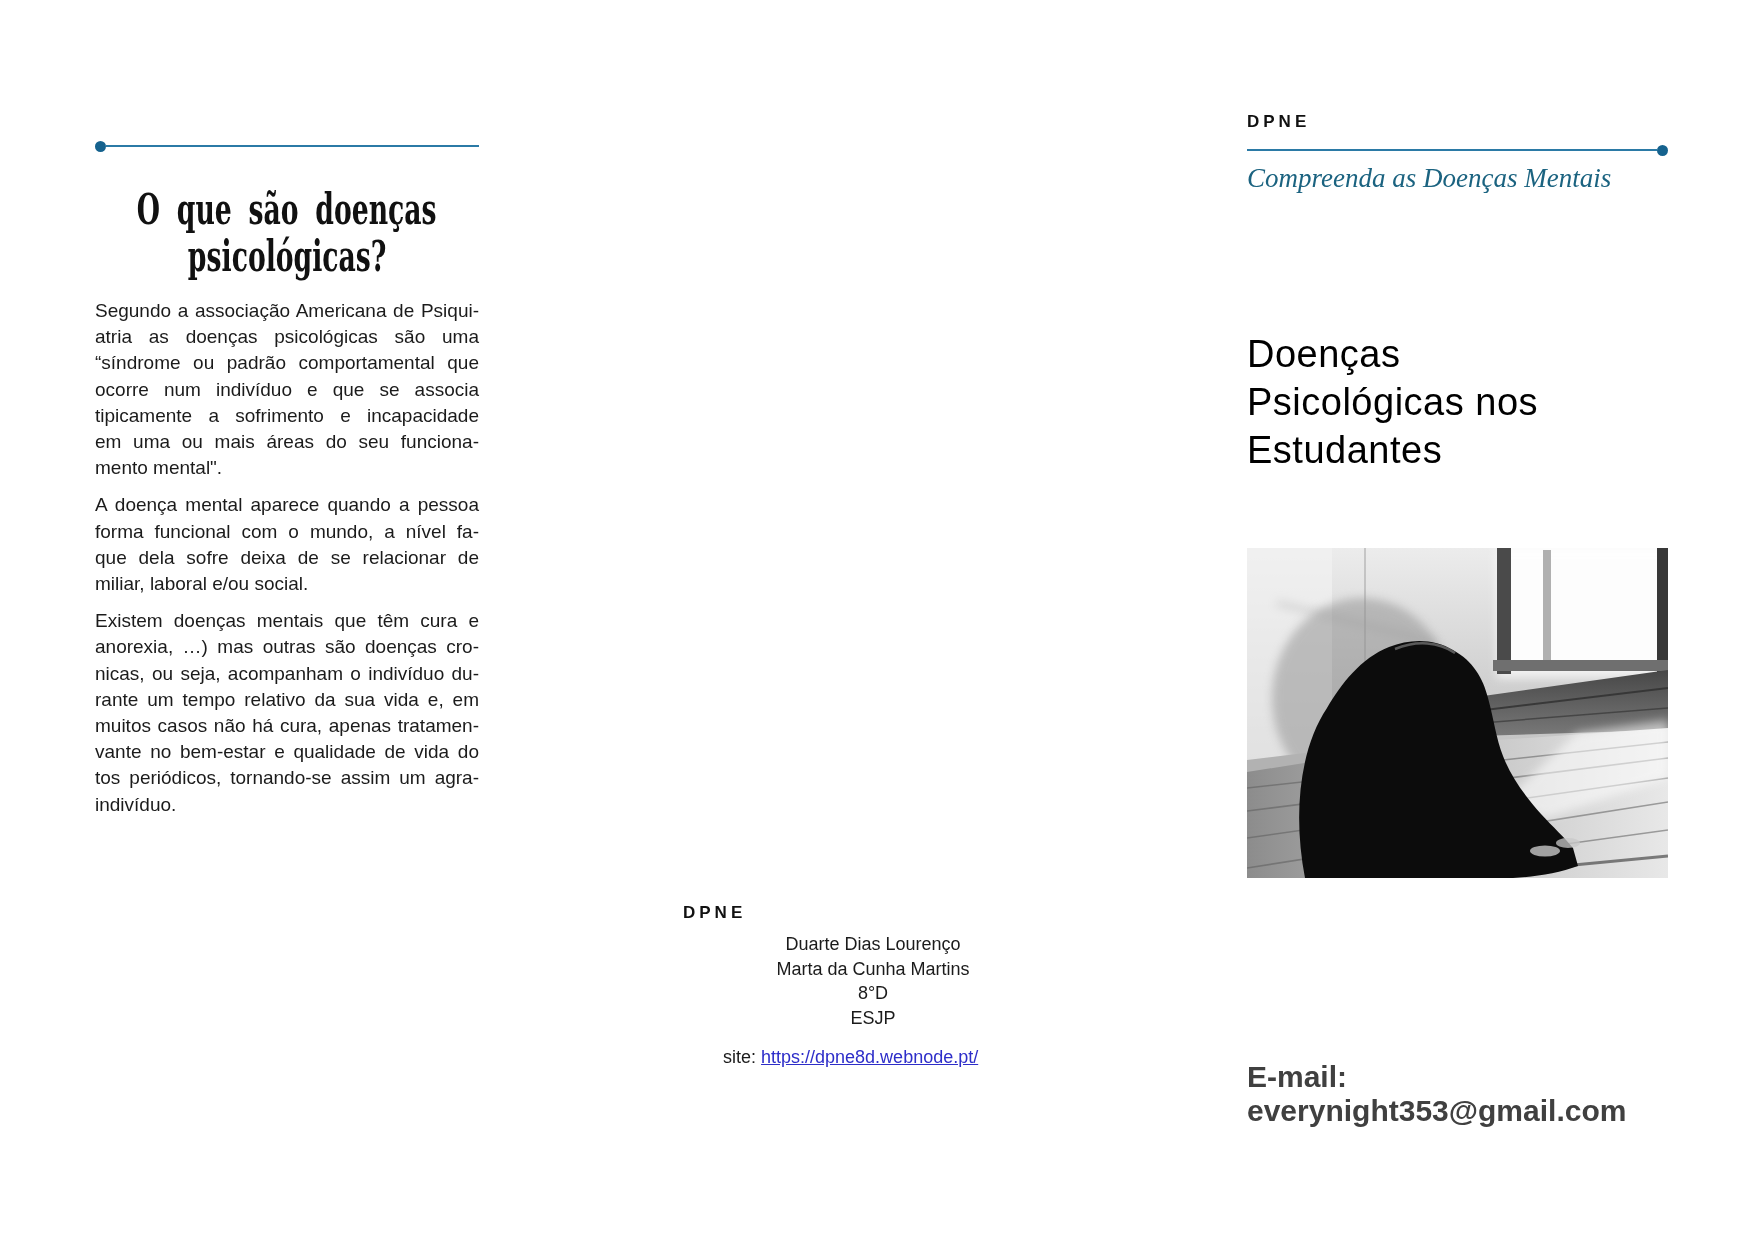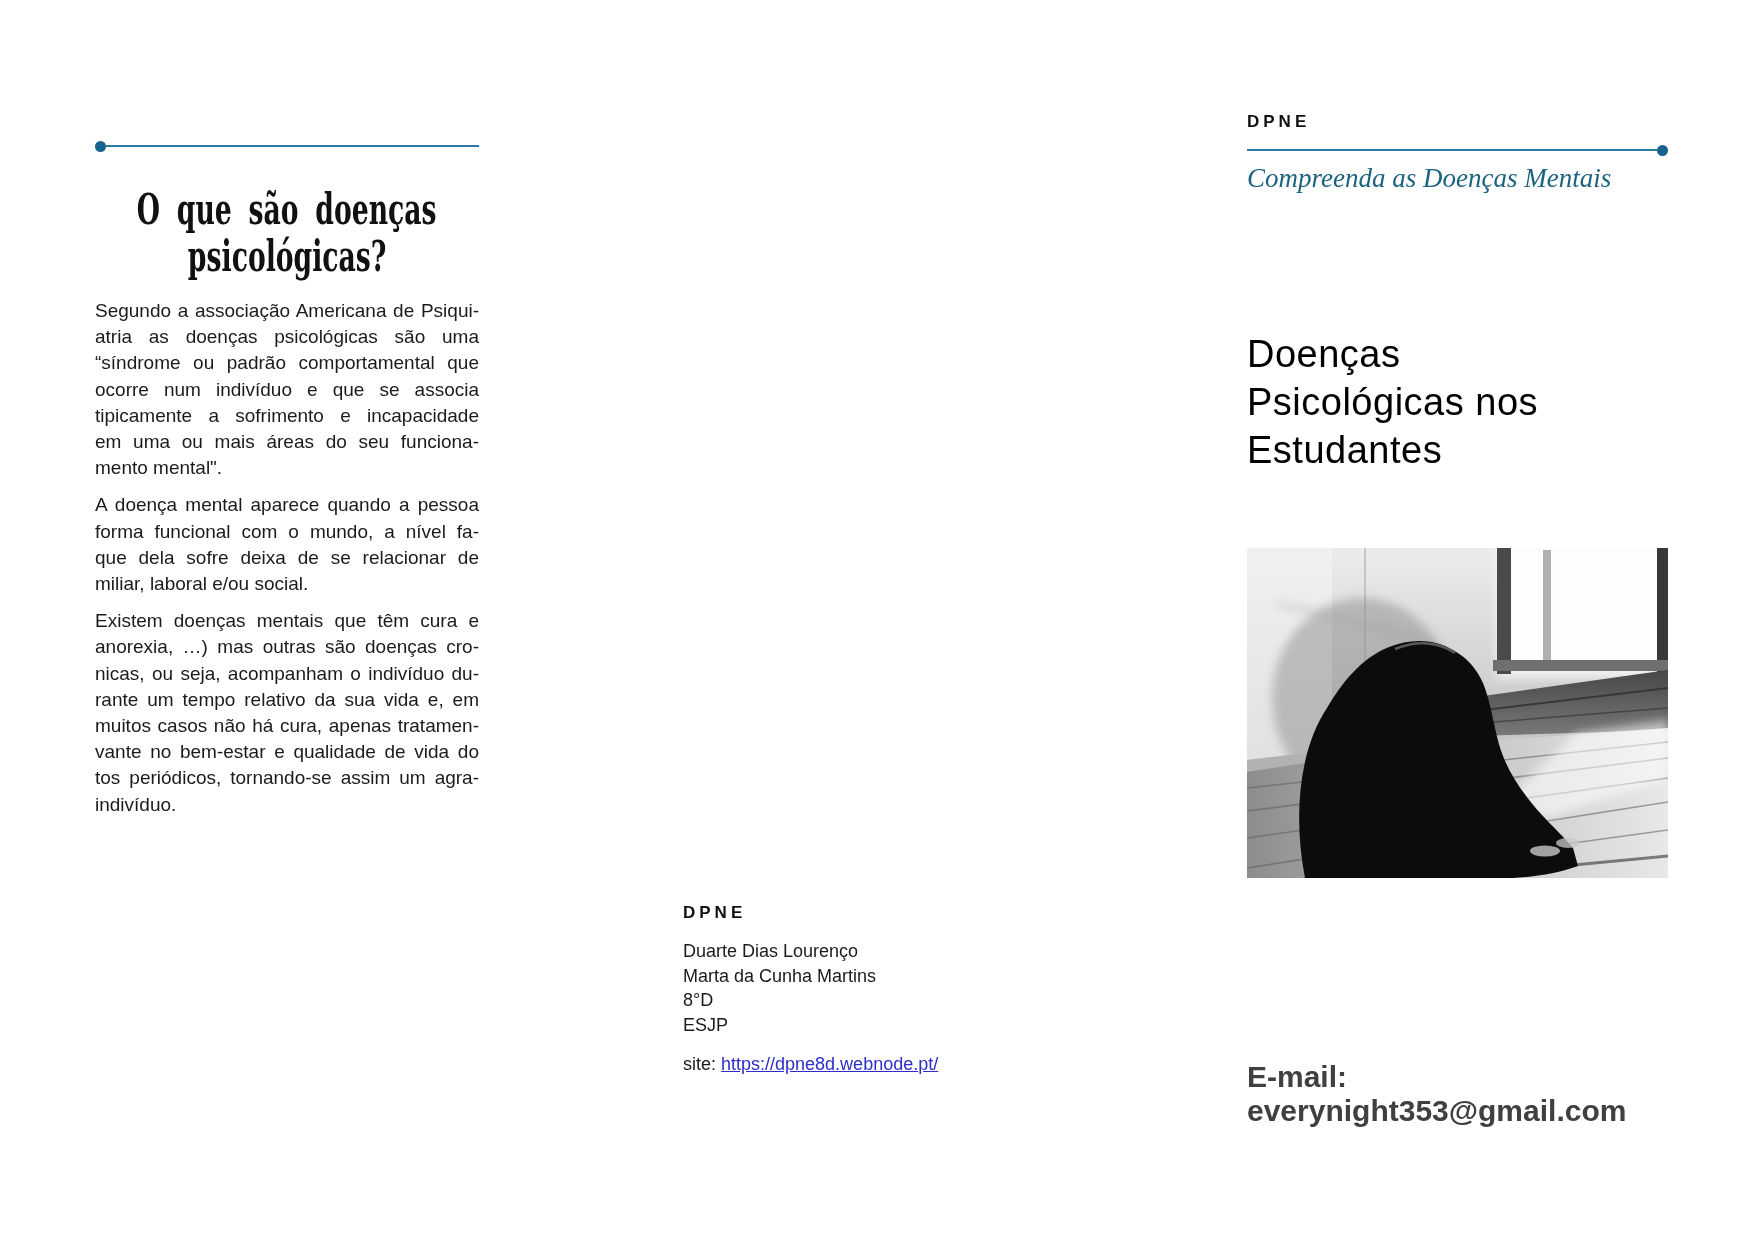--- a/index.html
+++ b/index.html
@@ -16,22 +16,22 @@
              color:#111;transform:scaleX(0.62);transform-origin:center;white-space:nowrap;
              word-spacing:12px;}
   .body-text{position:absolute;left:0;top:158px;width:384px;font-size:19px;line-height:26.2px;}
   .para{margin:0 0 11px 0;}
   .jline{text-align:justify;text-align-last:justify;}
   .jline.last{text-align-last:left;}
 
   
   .mid-panel{position:absolute;left:683px;top:903px;width:380px;}
   .org-label{font-weight:700;font-size:17px;letter-spacing:4px;color:#111;}
-  .credits{margin-top:16px;font-size:18px;line-height:24.6px;}
-  .site-line{margin-top:17px;font-size:18px;}
+  .credits{margin-top:9px;font-size:18px;line-height:24.6px;text-align:center;}
+  .site-line{margin-top:17px;font-size:18px;margin-left:40px;}
   .site-link{color:#2d2dc9;text-decoration:underline;}
 
   
   .right-panel{position:absolute;left:1247px;top:112px;width:421px;}
   .right-rule{margin-top:12px;display:flex;align-items:center;height:12px;}
   .tagline{margin-top:7px;font-family:Liberation Serif, serif;font-style:italic;
            font-size:27px;color:#1b6380;white-space:nowrap;}
   .main-title{position:absolute;left:0;top:218px;font-size:38px;line-height:48px;
               color:#000000;letter-spacing:0.5px;font-weight:400;}
   .photo{position:absolute;left:0;top:436px;width:421px;height:330px;display:block;}

